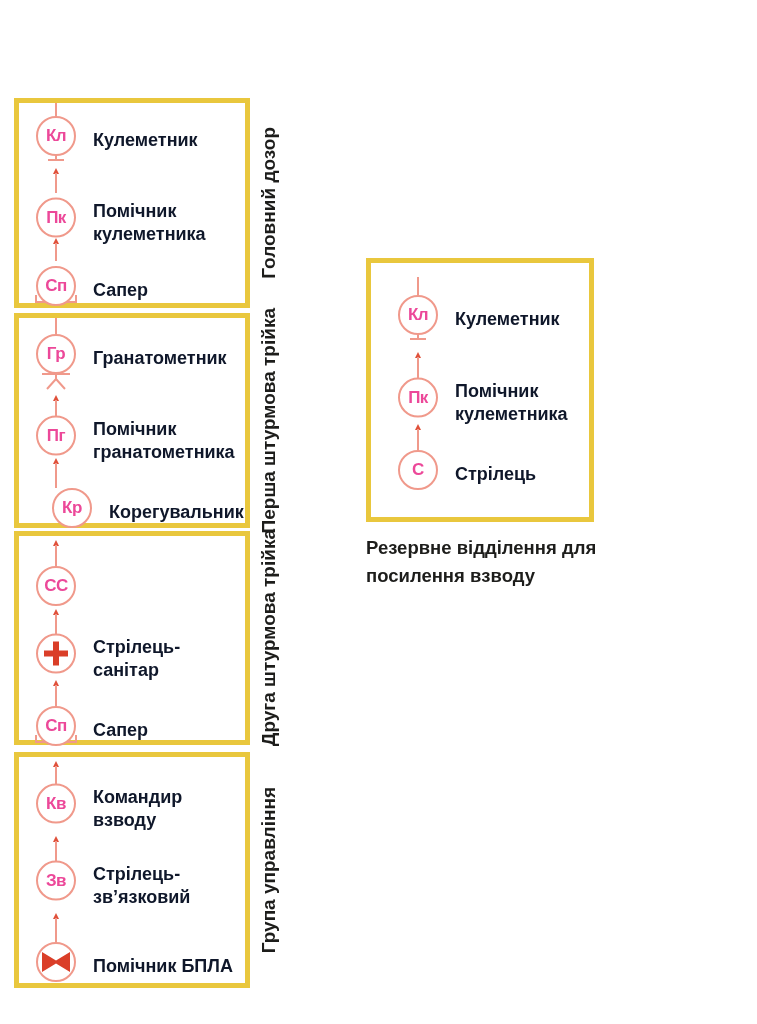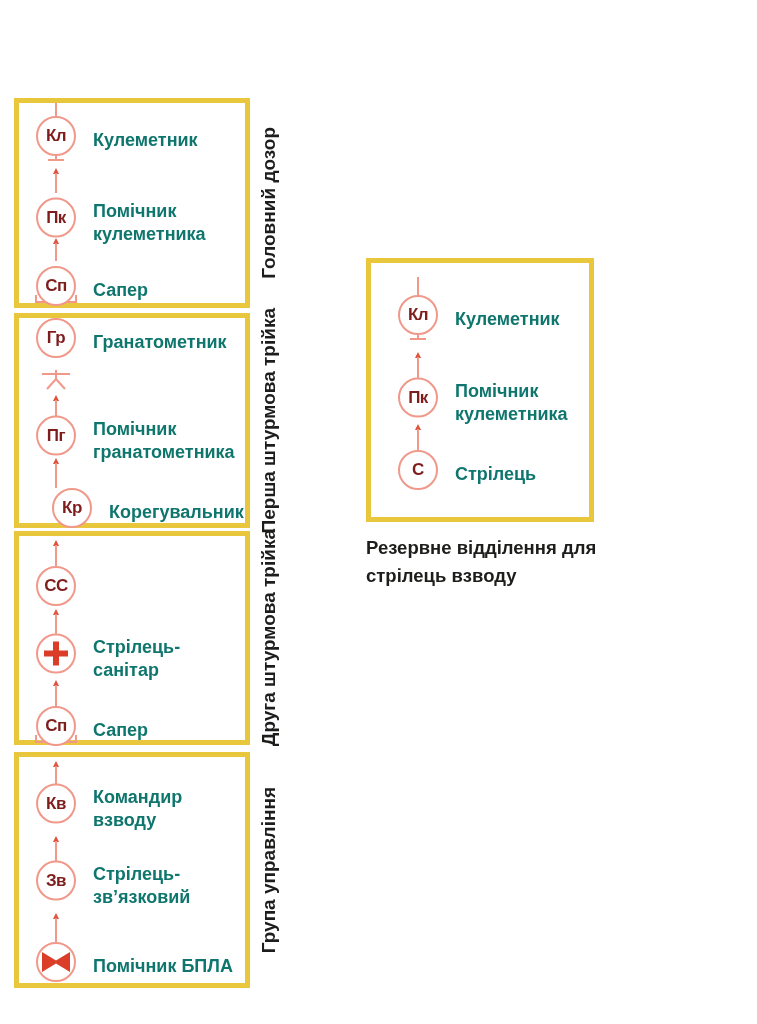--- a/index.html
+++ b/index.html
@@ -14,26 +14,26 @@
   .member{
     position:absolute;display:flex;align-items:center;gap:17px;
     transform:translateY(-50%);
   }
   .circle{
     width:40px;height:40px;border:2px solid #f0998b;border-radius:50%;
     display:flex;align-items:center;justify-content:center;flex:0 0 auto;
     background:#ffffff;box-sizing:border-box;
   }
   .abbr{
-    font-weight:700;font-size:17px;letter-spacing:-0.5px;color:#7f1d1d;
+    font-weight:700;font-size:17px;letter-spacing:-0.5px;color:#ec4899;
     line-height:1;transform:translateY(-1px);
   }
   .mlabel{
     font-weight:700;font-size:18px;line-height:1.3;white-space:pre-line;
-    width:160px;color:#0f766e;margin-top:10px;
+    width:160px;color:#0f172a;margin-top:10px;
   }
   .vline{position:absolute;width:2px;background:#f0998b;}
   .ahead{
     position:absolute;width:0;height:0;
     border-left:3.5px solid transparent;border-right:3.5px solid transparent;
     border-bottom:6px solid #e0503a;
   }
   .mark{position:absolute;}
   .vcaption{
     position:absolute;width:34px;display:flex;align-items:center;justify-content:center;
@@ -90,21 +90,21 @@
 <div class="group-box" style="left:14px;top:313px;width:236px;height:215px;">
   <div class="vline" style="left:36px;top:0;height:16px;"></div>
   <svg class="mark" style="left:21px;top:52px;" width="32" height="22">
     <path d="M2 4 H30 M16 0 V9 M16 9 L7 19 M16 9 L25 19" stroke="#f0998b" stroke-width="2" fill="none"></path>
   </svg>
   <div class="ahead" style="left:33.5px;top:77px;"></div>
   <div class="vline" style="left:36px;top:82px;height:16px;"></div>
   <div class="ahead" style="left:33.5px;top:140px;"></div>
   <div class="vline" style="left:36px;top:145px;height:25px;"></div>
 
-  <div class="member" style="left:17px;top:20px;">
+  <div class="member" style="left:17px;top:36px;">
     <div class="circle">
         <span class="abbr">Гр</span>
       </div>
     <div class="mlabel">Гранатометник</div>
   </div>
   <div class="member" style="left:17px;top:118px;align-items:center;">
     <div class="circle">
         <span class="abbr">Пг</span>
       </div>
     <div class="mlabel">Помічник
@@ -216,13 +216,13 @@
 кулеметника</div>
   </div>
   <div class="member" style="left:27px;top:207px;">
     <div class="circle">
         <span class="abbr">С</span>
       </div>
     <div class="mlabel">Стрілець</div>
   </div>
 </div>
 <div class="bcaption" style="left:366px;top:534px;width:250px;">Резервне відділення для
-стрілець взводу</div>
+посилення взводу</div>
 
 </body></html>

